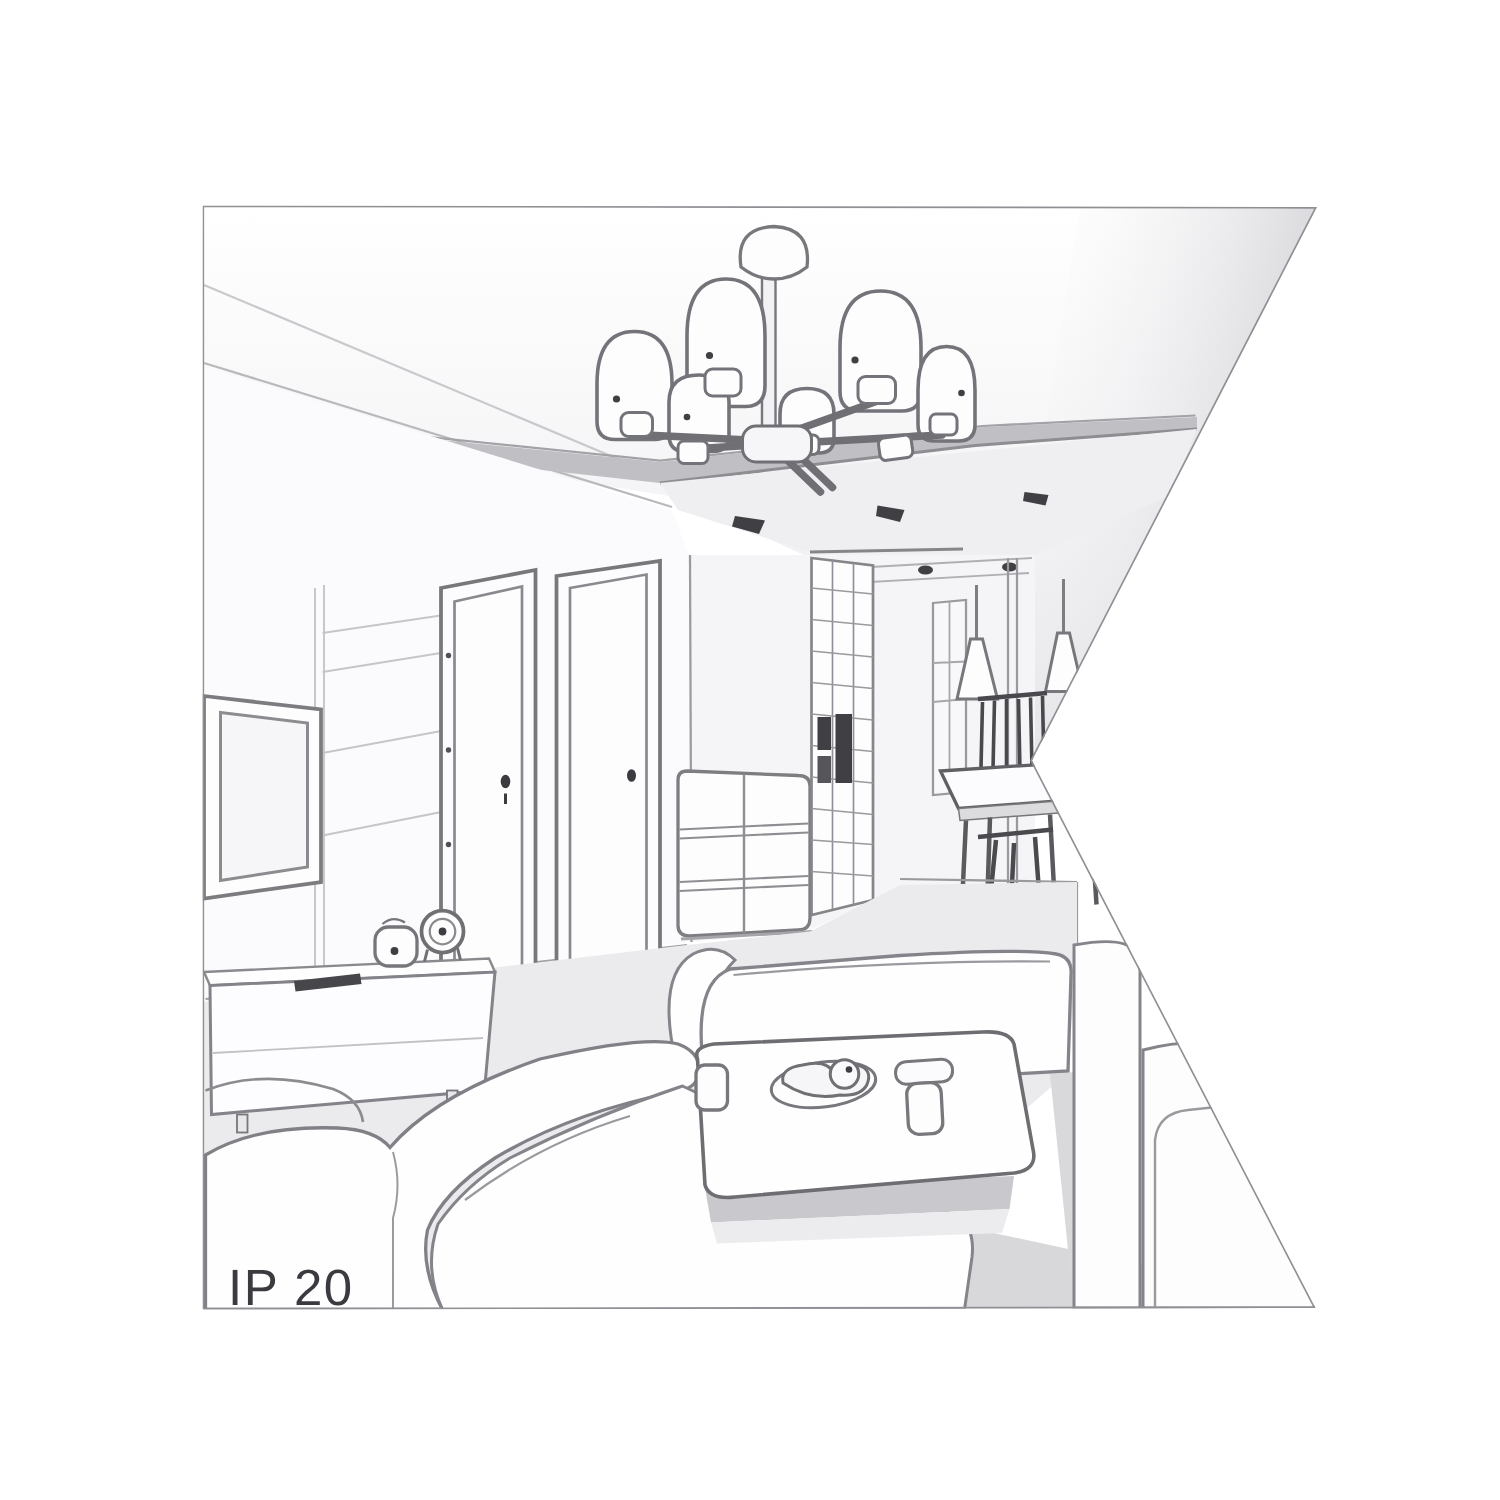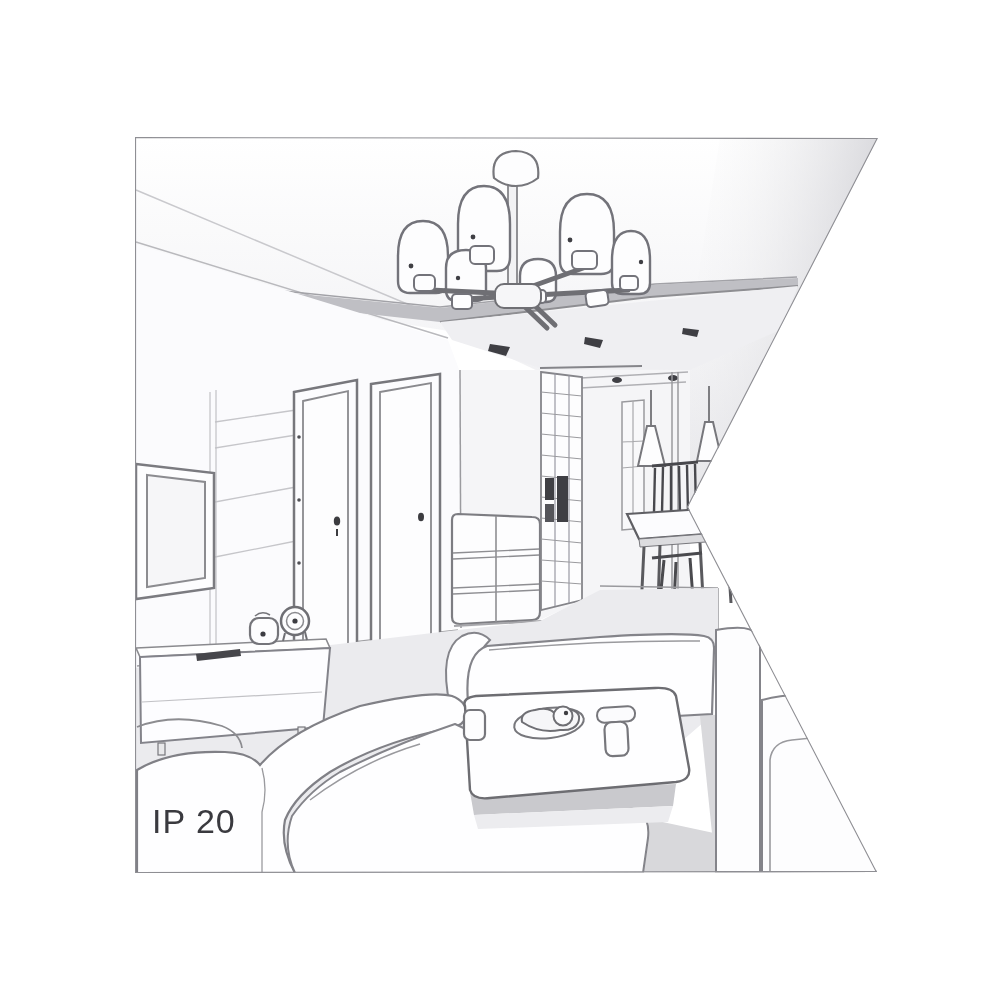--- a/index.html
+++ b/index.html
@@ -1,18 +1,18 @@
 <!DOCTYPE html>
 <html><head>
 <meta charset="utf-8">
 <style>
   html,body{margin:0;padding:0;background:#ffffff;}
   .stage{position:relative;width:1000px;height:1000px;background:#ffffff;overflow:hidden;
          font-family:"Liberation Sans", sans-serif;}
-  .ip-label{position:absolute;left:152px;top:802px;font-size:34px;font-weight:400;
+  .ip-label{position:absolute;left:152px;top:840px;font-size:34px;font-weight:400;
             color:#3a3a3f;letter-spacing:1px;}
   svg{position:absolute;left:0;top:0;}
 </style>
 </head>
 <body>
 
 <div class="stage">
 <svg width="1000" height="1000" viewBox="0 0 1000 1000">
   <defs>
     <clipPath id="frameClip">

